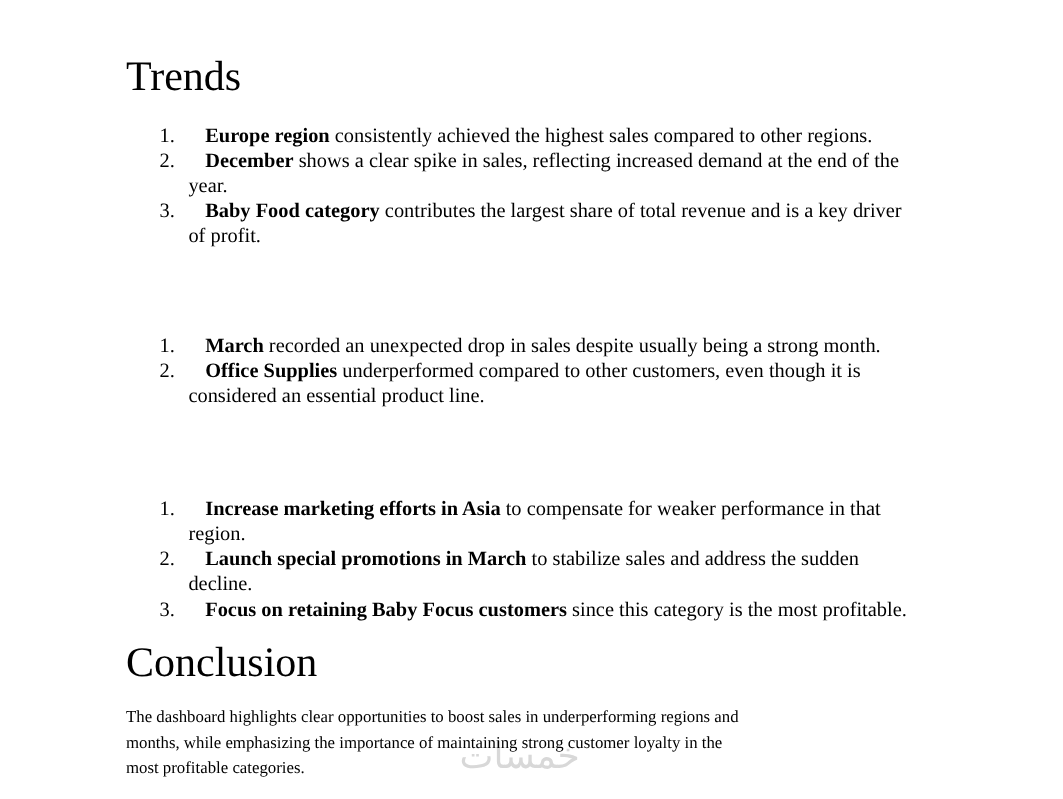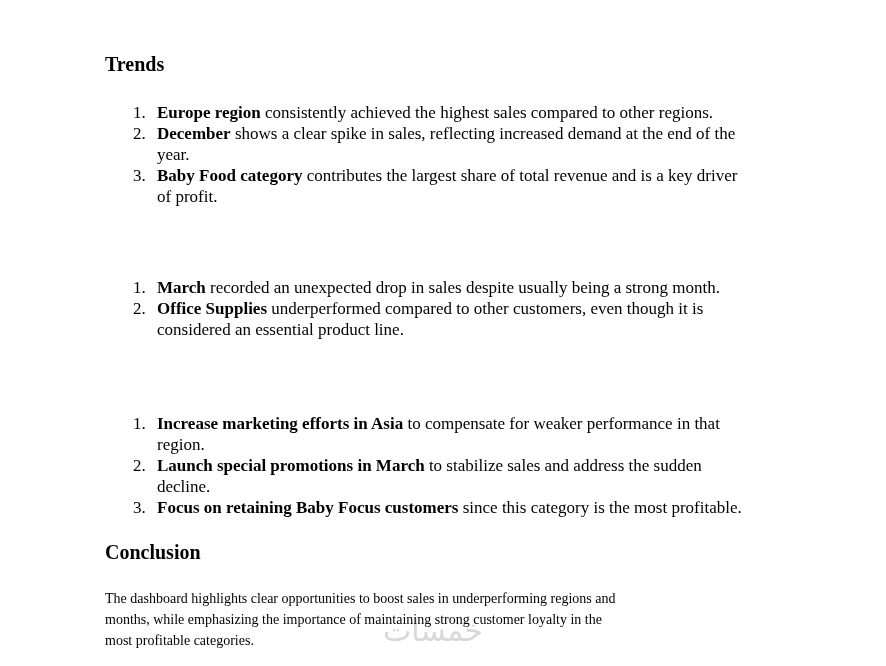--- a/index.html
+++ b/index.html
@@ -26,23 +26,23 @@
     color: #d8d8d8;
     font-family: "DejaVu Sans", sans-serif;
     z-index: 0;
     user-select: none;
   }
   #sections { position: absolute; left: 0; top: 0; z-index: 1; width: 100%; height: 100%; }
 
   .heading {
     position: absolute;
     left: 105px;
-    font-size: 20px;
+    font-size: 35px;
     line-height: 30px;
-    font-weight: bold;
+    font-weight: normal;
     white-space: nowrap;
     text-align: center;
   }
   #sec-trends-h          { top: 49px; }
   #sec-anomalies-h       { top: 226px; }
   #sec-recommendations-h { top: 361px; }
   #sec-conclusion-h      { top: 537px; }
 
   .collapse-marker {
     position: absolute;
@@ -67,21 +67,21 @@
   .li { display: flex; }
   .li .num {
     margin-left: 28px;
     width: 24px;
     flex: 0 0 24px;
   }
   .li .txt {
     width: 680px;
     white-space: pre-wrap;
   }
-  .li .txt b { font-weight: bold; }
+  .li .txt b { font-weight: bold; margin-left: 14px; }
 
   .para {
     position: absolute;
     left: 105px;
     top: 588px;
     width: 700px;
     font-size: 14px;
     line-height: 21px;
     white-space: pre-wrap;
   }

